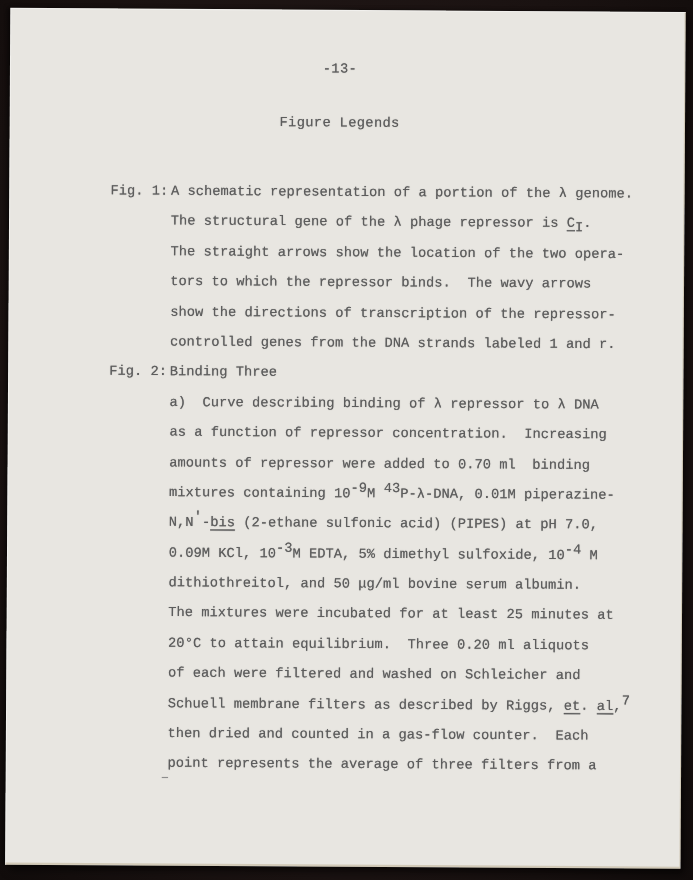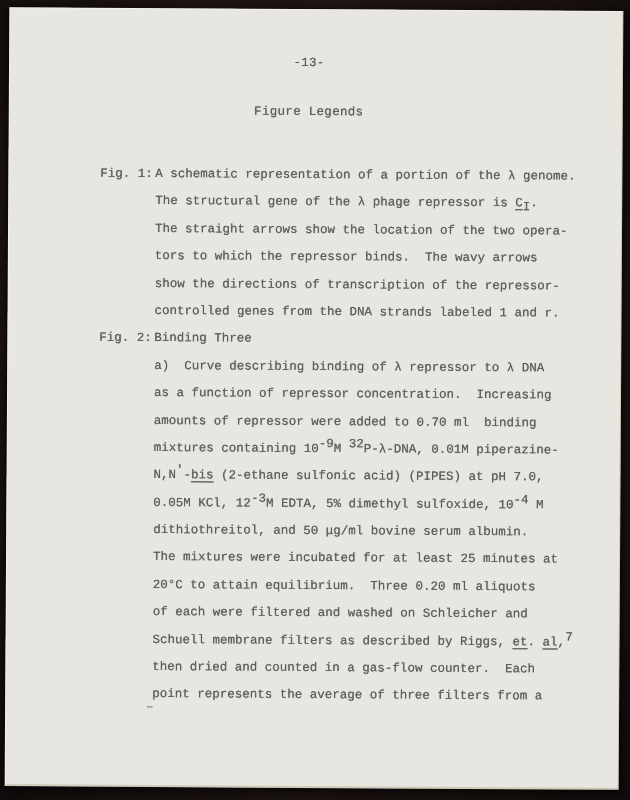--- a/index.html
+++ b/index.html
@@ -68,27 +68,27 @@
       <div class="text-line">
         <span class="line-body"><span>a)  Curve describing binding of λ repressor to λ DNA</span></span>
       </div>
       <div class="text-line">
         <span class="line-body"><span>as a function of repressor concentration.  Increasing</span></span>
       </div>
       <div class="text-line">
         <span class="line-body"><span>amounts of repressor were added to 0.70 ml  binding</span></span>
       </div>
       <div class="text-line">
-        <span class="line-body"><span>mixtures containing 10</span><span class="sup">-9</span><span>M </span><span class="sup">32</span><span>P-λ-DNA, 0.01M piperazine-</span></span>
+        <span class="line-body"><span>mixtures containing 10</span><span class="sup">-9</span><span>M </span><span class="sup">43</span><span>P-λ-DNA, 0.01M piperazine-</span></span>
       </div>
       <div class="text-line">
         <span class="line-body"><span>N,N</span><span class="sup">′</span><span>-</span><span class="u">bis</span><span> (2-ethane sulfonic acid) (PIPES) at pH 7.0,</span></span>
       </div>
       <div class="text-line">
-        <span class="line-body"><span>0.05M KCl, 12</span><span class="sup">-3</span><span>M EDTA, 5% dimethyl sulfoxide, 10</span><span class="sup">-4</span><span> M</span></span>
+        <span class="line-body"><span>0.09M KCl, 10</span><span class="sup">-3</span><span>M EDTA, 5% dimethyl sulfoxide, 10</span><span class="sup">-4</span><span> M</span></span>
       </div>
       <div class="text-line">
         <span class="line-body"><span>dithiothreitol, and 50 μg/ml bovine serum albumin.</span></span>
       </div>
       <div class="text-line">
         <span class="line-body"><span>The mixtures were incubated for at least 25 minutes at</span></span>
       </div>
       <div class="text-line">
         <span class="line-body"><span>20°C to attain equilibrium.  Three 0.20 ml aliquots</span></span>
       </div>

